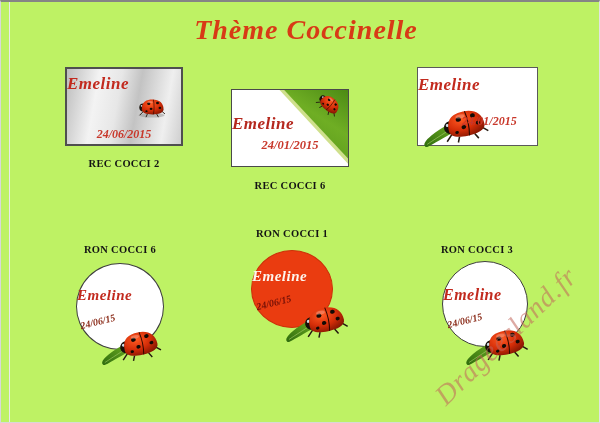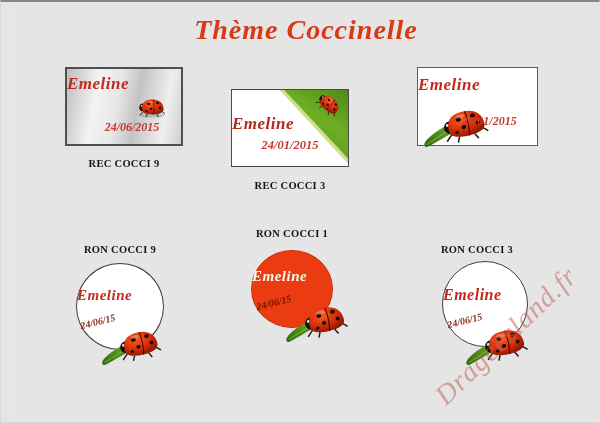--- a/index.html
+++ b/index.html
@@ -1,17 +1,17 @@
 <!DOCTYPE html>
 <html><head>
 <meta charset="utf-8">
 <style>
   html,body{margin:0;padding:0;background:#ffffff;}
   .page{
-    position:relative;width:600px;height:423px;background:#e5e5e5;
+    position:relative;width:600px;height:423px;background:#bef264;
     font-family:"Liberation Serif", serif;overflow:hidden;
     border-top:2px solid #858585;border-left:1px solid #d8d8d8;
     border-right:1px solid #e2e2e2;border-bottom:1px solid #d8d8d8;
     box-sizing:border-box;
   }
   .edge-line{position:absolute;left:8px;top:0;bottom:0;width:1px;background:#e9e9e9;}
   .title{
     position:absolute;left:0;right:0;top:12px;text-align:center;padding-left:12px;
     font-size:28px;font-weight:bold;font-style:italic;color:#d83a16;letter-spacing:1px;
   }
@@ -26,21 +26,21 @@
   }
   .date{
     position:absolute;font-style:italic;font-weight:bold;color:#c8372a;white-space:nowrap;
   }
   
   .rec1{
     left:64px;top:65px;width:118px;height:79px;border:2px solid #4f4f4f;
     background:linear-gradient(100deg,#bdbdbd 0%,#f3f3f3 26%,#e7e7e7 44%,#c3c3c3 60%,#efefef 84%,#cfcfcf 100%);
   }
   .rec1 .name{top:5px;font-size:17px;}
-  .rec1 .date{top:51px;left:0;width:100%;text-align:center;font-size:12px;margin-left:8px;}
+  .rec1 .date{top:58px;left:0;width:100%;text-align:center;font-size:12px;}
   .rec1 .bug-wrap{position:absolute;left:70px;top:26px;width:30px;height:24px;}
   
   .rec2{left:230px;top:87px;width:118px;height:78px;border:1px solid #4a4a4a;background:#fff;overflow:hidden;}
   .tri-light{position:absolute;inset:0;background:#cfe08c;
     clip-path:polygon(41% 0, 100% 0, 100% 97%);}
   .tri-green{position:absolute;inset:0;
     background:linear-gradient(to top right,#3f7c10,#6fae24 70%,#4c8a14);
     clip-path:polygon(45% 0, 100% 0, 100% 90%);}
   .rec2 .name{top:24px;font-size:17px;color:#b5281e;}
   .rec2 .date{top:48px;left:0;width:100%;text-align:center;font-size:12.5px;}
@@ -118,46 +118,46 @@
   <div class="tile rec1">
     <div class="name">Emeline</div>
     <div class="bug-wrap">
       <svg viewBox="0 0 64 52">
         <ellipse cx="32" cy="44" rx="27" ry="5" fill="#909090" opacity="0.5"></ellipse>
         <use href="#bug"></use>
       </svg>
     </div>
     <div class="date">24/06/2015</div>
   </div>
-  <div class="caption" style="left:64px;top:156px;width:118px;">REC COCCI 9</div>
+  <div class="caption" style="left:64px;top:156px;width:118px;">REC COCCI 2</div>
 
   <div class="tile rec2">
     <div class="tri-light"></div>
     <div class="tri-green"></div>
     <div class="bug-wrap">
       <svg viewBox="0 0 64 44">
           <use href="#bug"></use>
         </svg>
     </div>
     <div class="name">Emeline</div>
     <div class="date">24/01/2015</div>
   </div>
-  <div class="caption" style="left:230px;top:178px;width:118px;">REC COCCI 3</div>
+  <div class="caption" style="left:230px;top:178px;width:118px;">REC COCCI 6</div>
 
   <div class="tile rec3">
     <div class="name">Emeline</div>
     <div class="leaf-wrap">
       <svg viewBox="0 0 100 96">
           <use href="#leafbug"></use>
         </svg>
     </div>
     <div class="date">24/01/2015</div>
   </div>
 
-  <div class="caption" style="left:60px;top:242px;width:118px;">RON COCCI 9</div>
+  <div class="caption" style="left:60px;top:242px;width:118px;">RON COCCI 6</div>
   <div class="tile circle ron1">
     <div class="name">Emeline</div>
     <div class="date">24/06/15</div>
     <div class="leaf-wrap">
       <svg viewBox="0 0 100 96">
           <use href="#leafbug"></use>
         </svg>
     </div>
   </div>
 

